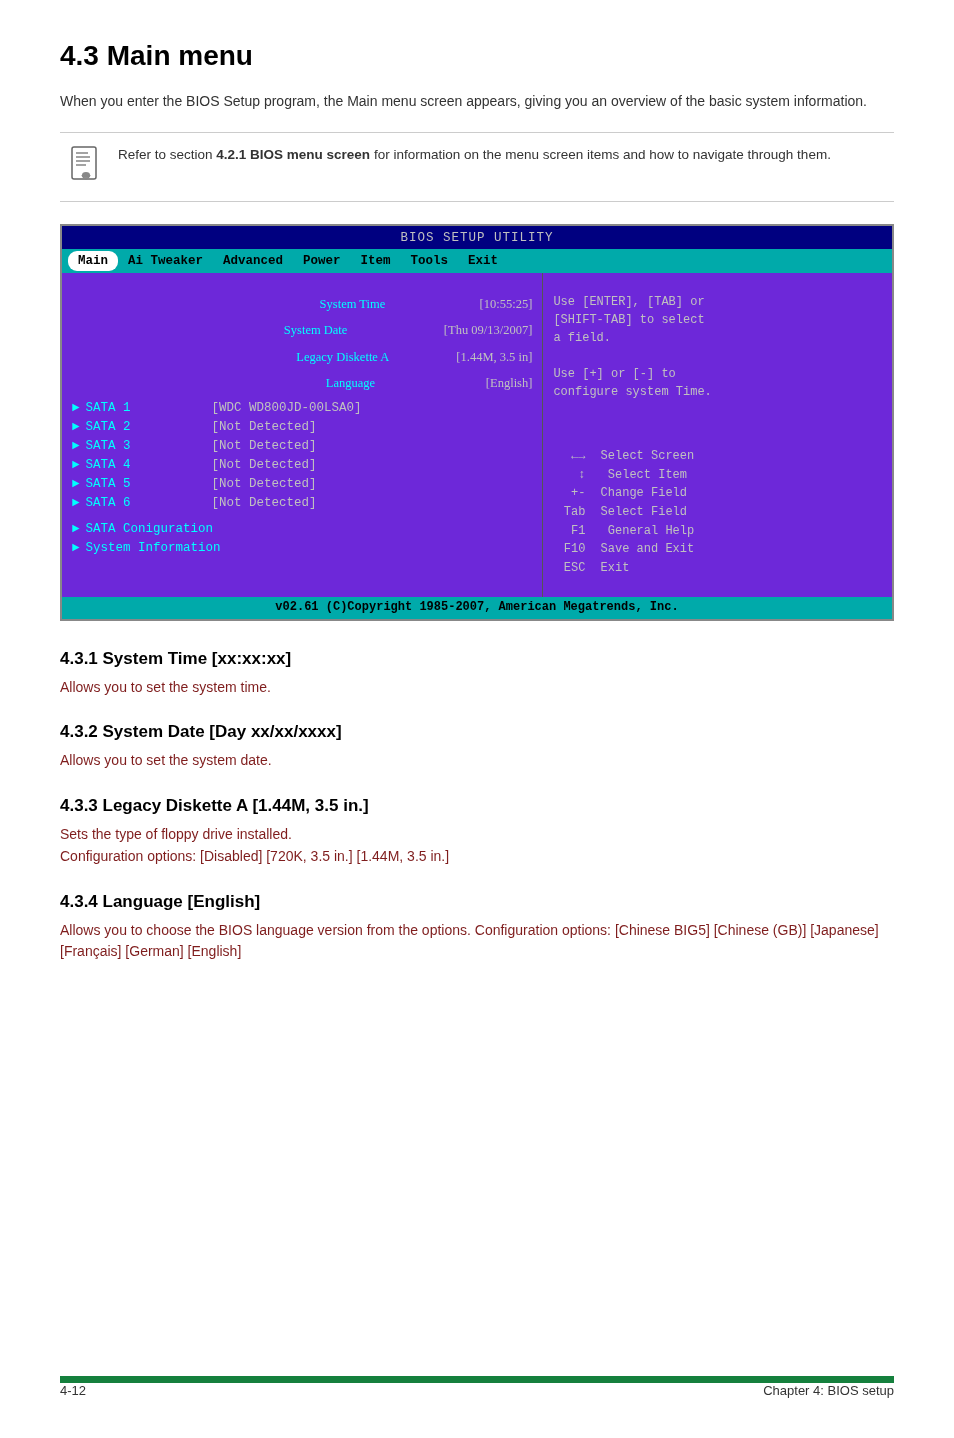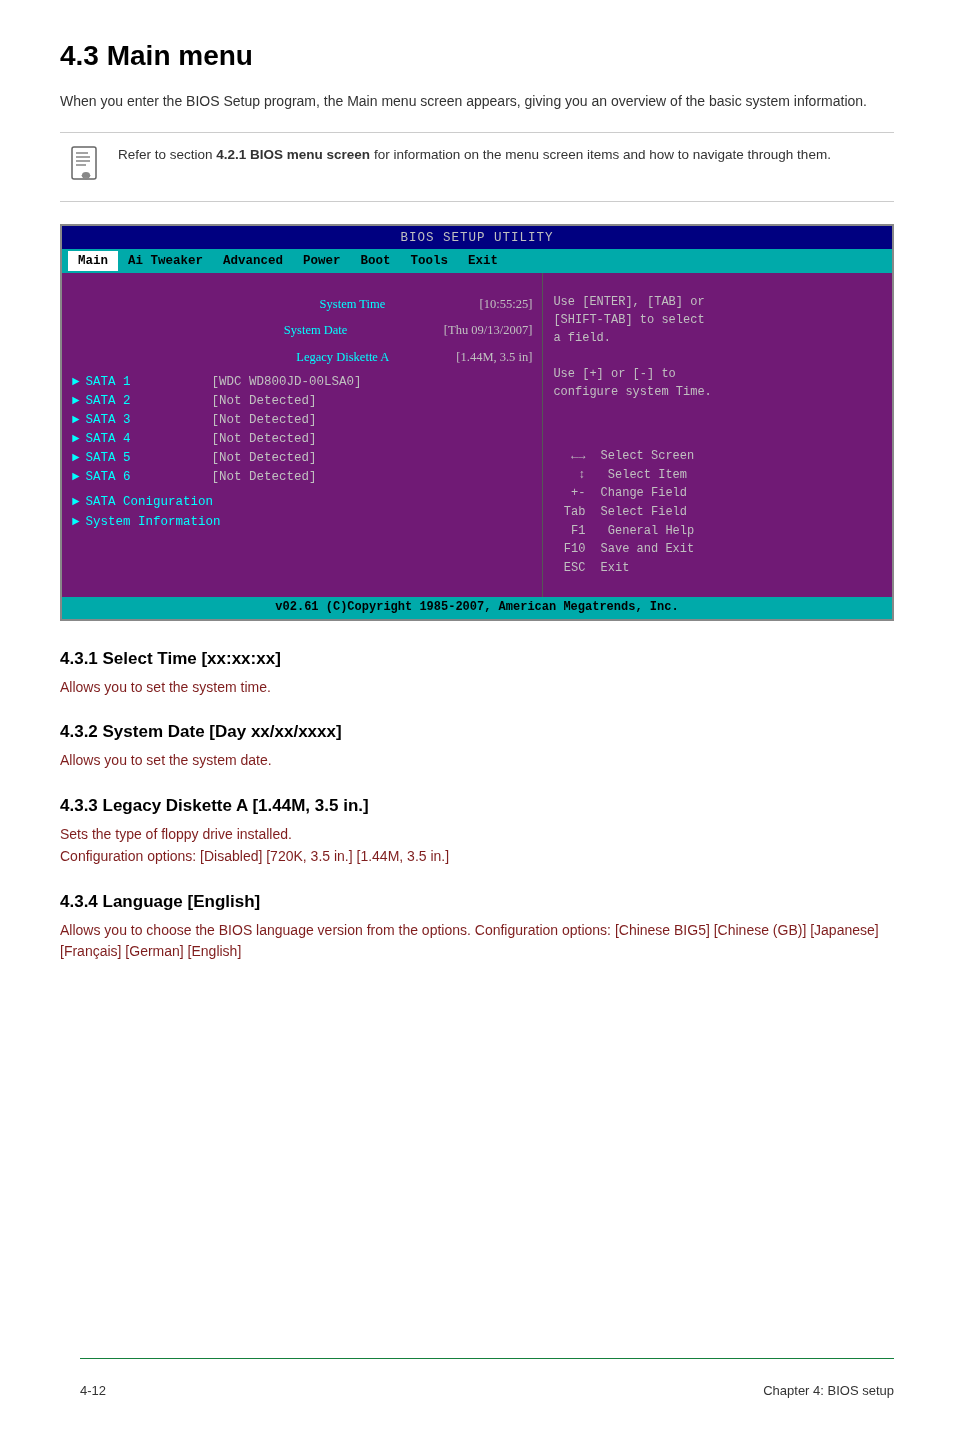--- a/index.html
+++ b/index.html
@@ -44,21 +44,21 @@
     }
 
     .note-text {
       font-size: 13.5px;
       line-height: 1.55;
       color: #333;
     }
 
     
     .bios-screen {
-      background: #701a75;
+      background: #6d28d9;
       color: #c0c0c0;
       font-family: 'Courier New', Courier, monospace;
       font-size: 12.5px;
       padding: 0;
       margin-bottom: 28px;
       border: 2px solid #888;
       line-height: 1.45;
     }
 
     .bios-title-bar {
@@ -83,20 +83,21 @@
       padding: 1px 10px;
       font-family: 'Courier New', Courier, monospace;
       font-size: 12.5px;
       color: #000;
       font-weight: bold;
     }
 
     .bios-menu-item.active {
       background: #fff;
       color: #000;
+      border-radius: 9px;
     }
 
     .bios-body {
       display: flex;
       padding: 0;
     }
 
     .bios-left {
       flex: 0 0 58%;
       padding: 8px 10px;
@@ -204,23 +205,22 @@
     
     .page-footer {
       position: absolute;
       bottom: 40px;
       left: 60px;
       right: 60px;
       display: flex;
       justify-content: space-between;
       font-size: 13px;
       color: #333;
-      border-top: 1px solid #15803d;
-      padding-top: 24px;
-      margin-left: 20px;
+      border-top: 7px solid #15803d;
+      padding-top: 0;
     }
   </style>
 </head>
 <body>
 
 <h1 class="main-title">4.3   Main menu</h1>
 
 <p class="intro-text">When you enter the BIOS Setup program, the Main menu screen appears, giving you an overview of the basic system information.</p>
 
 <div class="note-box">
@@ -240,40 +240,44 @@
 
 <div class="bios-screen">
 
   <div class="bios-title-bar">BIOS SETUP UTILITY</div>
 
   <div class="bios-menu-bar">
     <div class="bios-menu-item active">Main</div>
     <div class="bios-menu-item">Ai Tweaker</div>
     <div class="bios-menu-item">Advanced</div>
     <div class="bios-menu-item">Power</div>
-    <div class="bios-menu-item">Boot</div>
+    <div class="bios-menu-item">Item</div>
     <div class="bios-menu-item">Tools</div>
     <div class="bios-menu-item">Exit</div>
   </div>
 
   <div class="bios-body">
 
     <div class="bios-left">
       <div class="bios-separator"></div>
       <div class="bios-item">
         <span class="bios-item-label">System Time</span>
         <span class="bios-item-value">[10:55:25]</span>
       </div>
       <div class="bios-item">
         <span class="bios-item-label">System Date</span>
         <span class="bios-item-value">[Thu 09/13/2007]</span>
       </div>
       <div class="bios-item">
         <span class="bios-item-label">Legacy Diskette A</span>
         <span class="bios-item-value">[1.44M, 3.5 in]</span>
+      </div>
+      <div class="bios-item">
+        <span class="bios-item-label">Language</span>
+        <span class="bios-item-value">[English]</span>
       </div>
       <div class="bios-separator"></div>
       <div class="bios-submenu-item">
         <span class="arrow">►</span>
           <span class="bios-item-label" style="min-width:120px">SATA 1</span>
           <span class="bios-item-value">[WDC WD800JD-00LSA0]</span>
       </div>
       <div class="bios-submenu-item">
         <span class="arrow">►</span>
           <span class="bios-item-label" style="min-width:120px">SATA 2</span>
@@ -329,21 +333,21 @@
         <div class="bios-key-row"><span class="bios-key-name" style="color:#c0c0c0">F1</span>&nbsp;&nbsp;<span class="bios-key-desc">General Help</span></div>
         <div class="bios-key-row"><span class="bios-key-name" style="color:#c0c0c0">F10</span>&nbsp;<span class="bios-key-desc">Save and Exit</span></div>
         <div class="bios-key-row"><span class="bios-key-name" style="color:#c0c0c0">ESC</span>&nbsp;<span class="bios-key-desc">Exit</span></div>
       </div>
     </div>
   </div>
 
   <div class="bios-footer">v02.61  (C)Copyright 1985-2007, American Megatrends, Inc.</div>
 </div>
 
-<h2 class="section-heading">4.3.1    Select Time [xx:xx:xx]</h2>
+<h2 class="section-heading">4.3.1    System Time [xx:xx:xx]</h2>
 <p class="section-body">Allows you to set the system time.</p>
 
 <h2 class="section-heading">4.3.2    System Date [Day xx/xx/xxxx]</h2>
 <p class="section-body">Allows you to set the system date.</p>
 
 <h2 class="section-heading">4.3.3    Legacy Diskette A [1.44M, 3.5 in.]</h2>
 <p class="section-body">Sets the type of floppy drive installed.<br>Configuration options: [Disabled] [720K, 3.5 in.] [1.44M, 3.5 in.]</p>
 
 <h2 class="section-heading">4.3.4    Language [English]</h2>
 <p class="section-body">Allows you to choose the BIOS language version from the options. Configuration options: [Chinese BIG5] [Chinese (GB)] [Japanese] [Français] [German] [English]</p>

